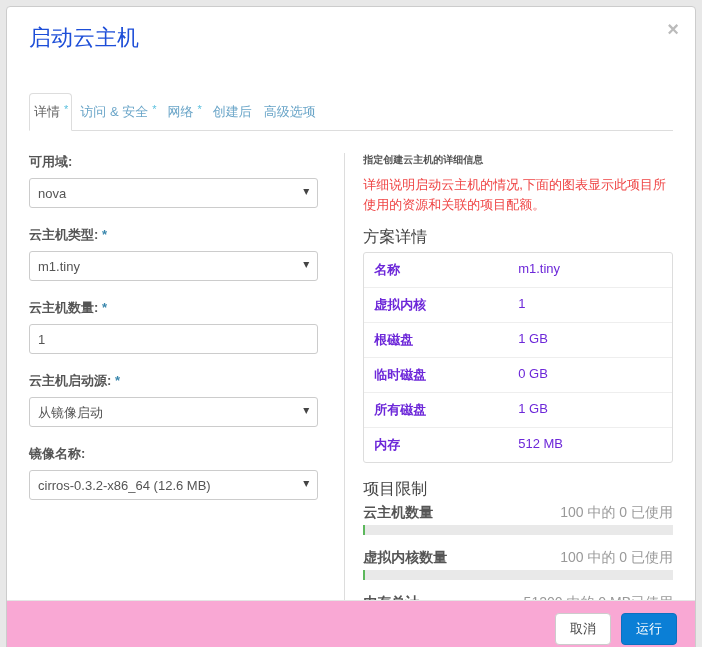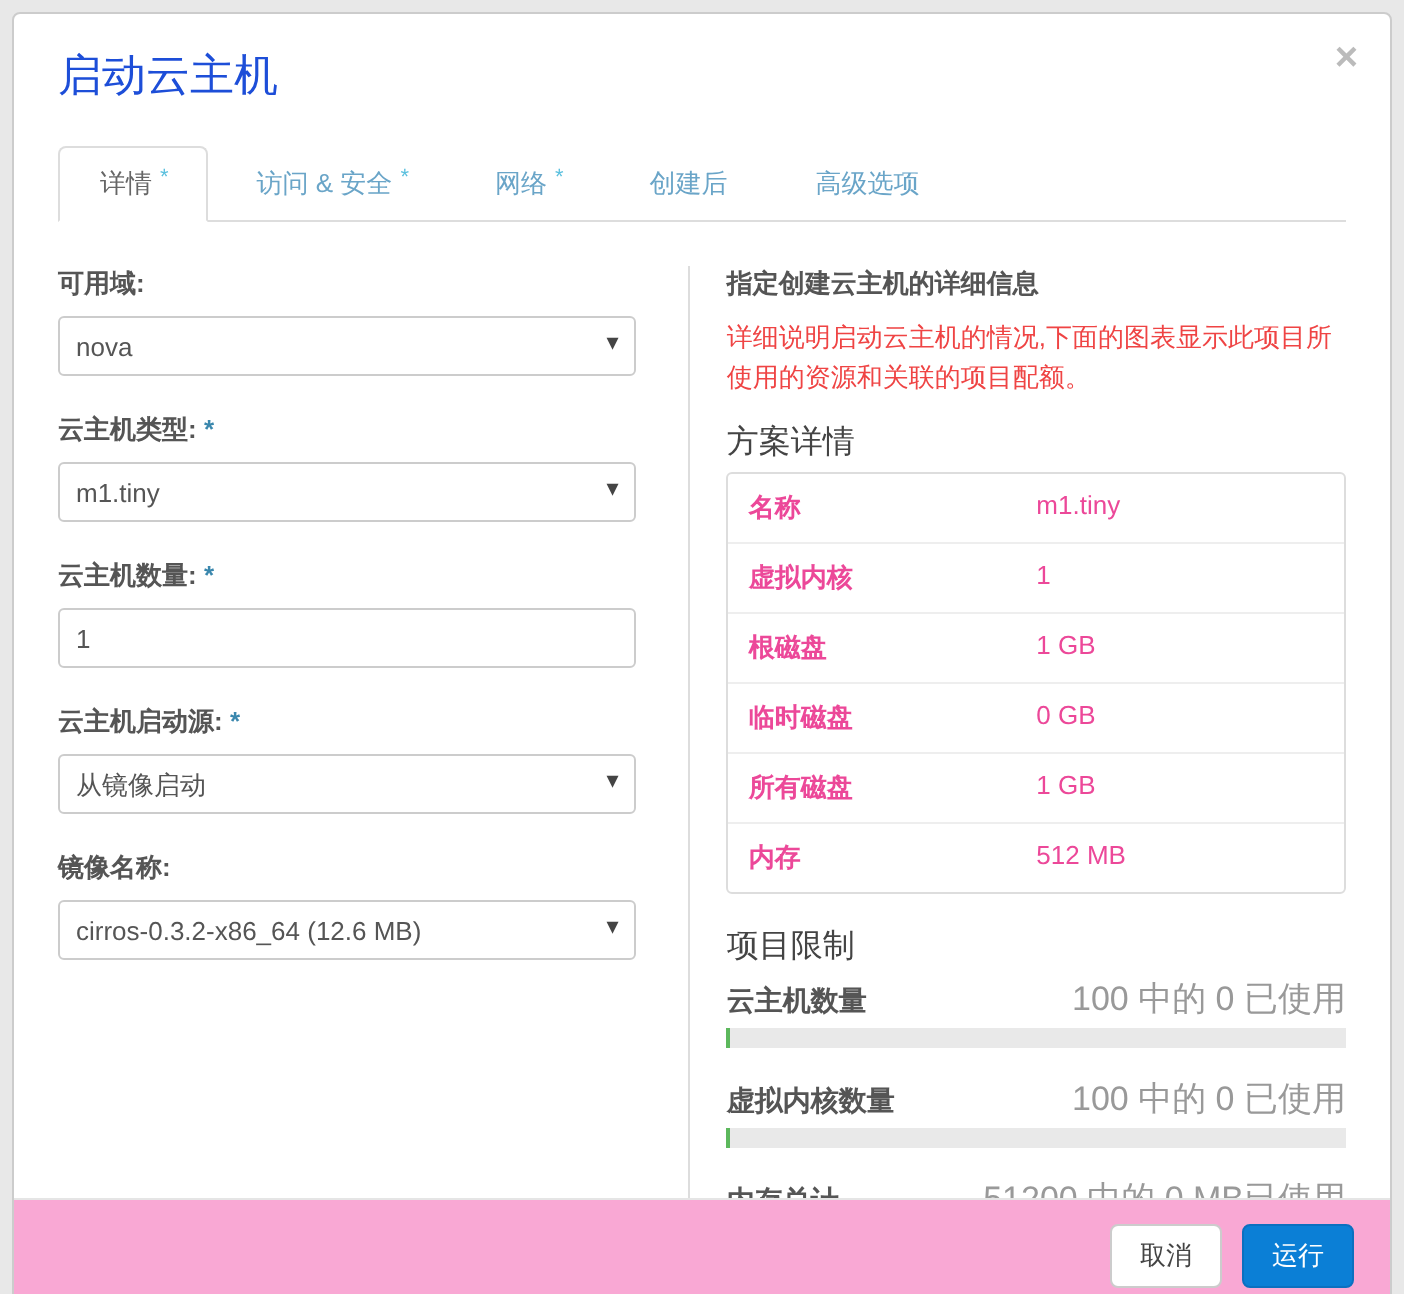--- a/index.html
+++ b/index.html
@@ -34,27 +34,28 @@
     color: #1d4ed8;
     margin-bottom: 20px;
   }
   .tabs {
     border-bottom: 1px solid #ddd;
     margin-bottom: 22px;
     display: flex;
     gap: 4px;
   }
   .tab {
-    padding: 9px 20px;
+    padding: 9px 4px;
     color: #6aa5c8;
     font-size: 13px;
     cursor: pointer;
     display: flex;
     align-items: center;
     gap: 3px;
+    margin-top: 20px;
   }
   .tab .ast { color: #5bc0de; font-size: 11px; position: relative; top:-3px; left:1px;}
   .tab.active {
     border: 1px solid #ddd;
     border-bottom: 1px solid #fff;
     border-radius: 4px 4px 0 0;
     color: #666;
     margin-bottom: -1px;
     background: #fff;
   }
@@ -93,21 +94,21 @@
     right: 9px;
     top: 6px;
     color: #444;
     font-size: 12px;
     pointer-events: none;
   }
   .info-head {
     font-weight: bold;
     color: #555;
     margin-bottom: 8px;
-    font-size: 13px;
+    font-size: 10px;
   }
   .info-p {
     color: #ef4444;
     font-size: 13px;
     line-height: 1.55;
     margin-bottom: 12px;
   }
   .detail-title {
     color: #444;
     font-weight: 500;
@@ -117,29 +118,29 @@
   .detail-table {
     border: 1px solid #ddd;
     border-radius: 3px;
     margin-bottom: 16px;
   }
   .detail-row {
     display: flex;
     padding: 8px 10px;
     border-bottom: 1px solid #eee;
     font-size: 13px;
-    color: #ec4899;
+    color: #6d28d9;
   }
   .detail-row:last-child { border-bottom: none; }
   .detail-row .k { flex: 1 1 50%; font-weight: bold; }
   .detail-row .v { flex: 1 1 50%; }
   .limit-block { margin-bottom: 14px; }
   .limit-top { display:flex; justify-content: space-between; align-items:baseline; margin-bottom:3px;}
   .limit-label { font-weight: bold; color: #555; font-size: 14px;}
-  .limit-val { color: #999; font-size: 17px;}
+  .limit-val { color: #999; font-size: 14px;}
   .bar { width: 100%; height: 10px; background: #e9e9e9; border-radius: 0; position: relative; overflow: hidden;}
   .bar .seg { height: 100%; width: 2px; background: #5cb85c; position: absolute; left:0; top:0;}
   .modal-footer {
     position: absolute;
     left: 0; right: 0; bottom: 0;
     border-top: 1px solid #e5e5e5;
     background: #f9a8d4;
     padding: 12px 18px;
     display: flex;
     justify-content: flex-end;

